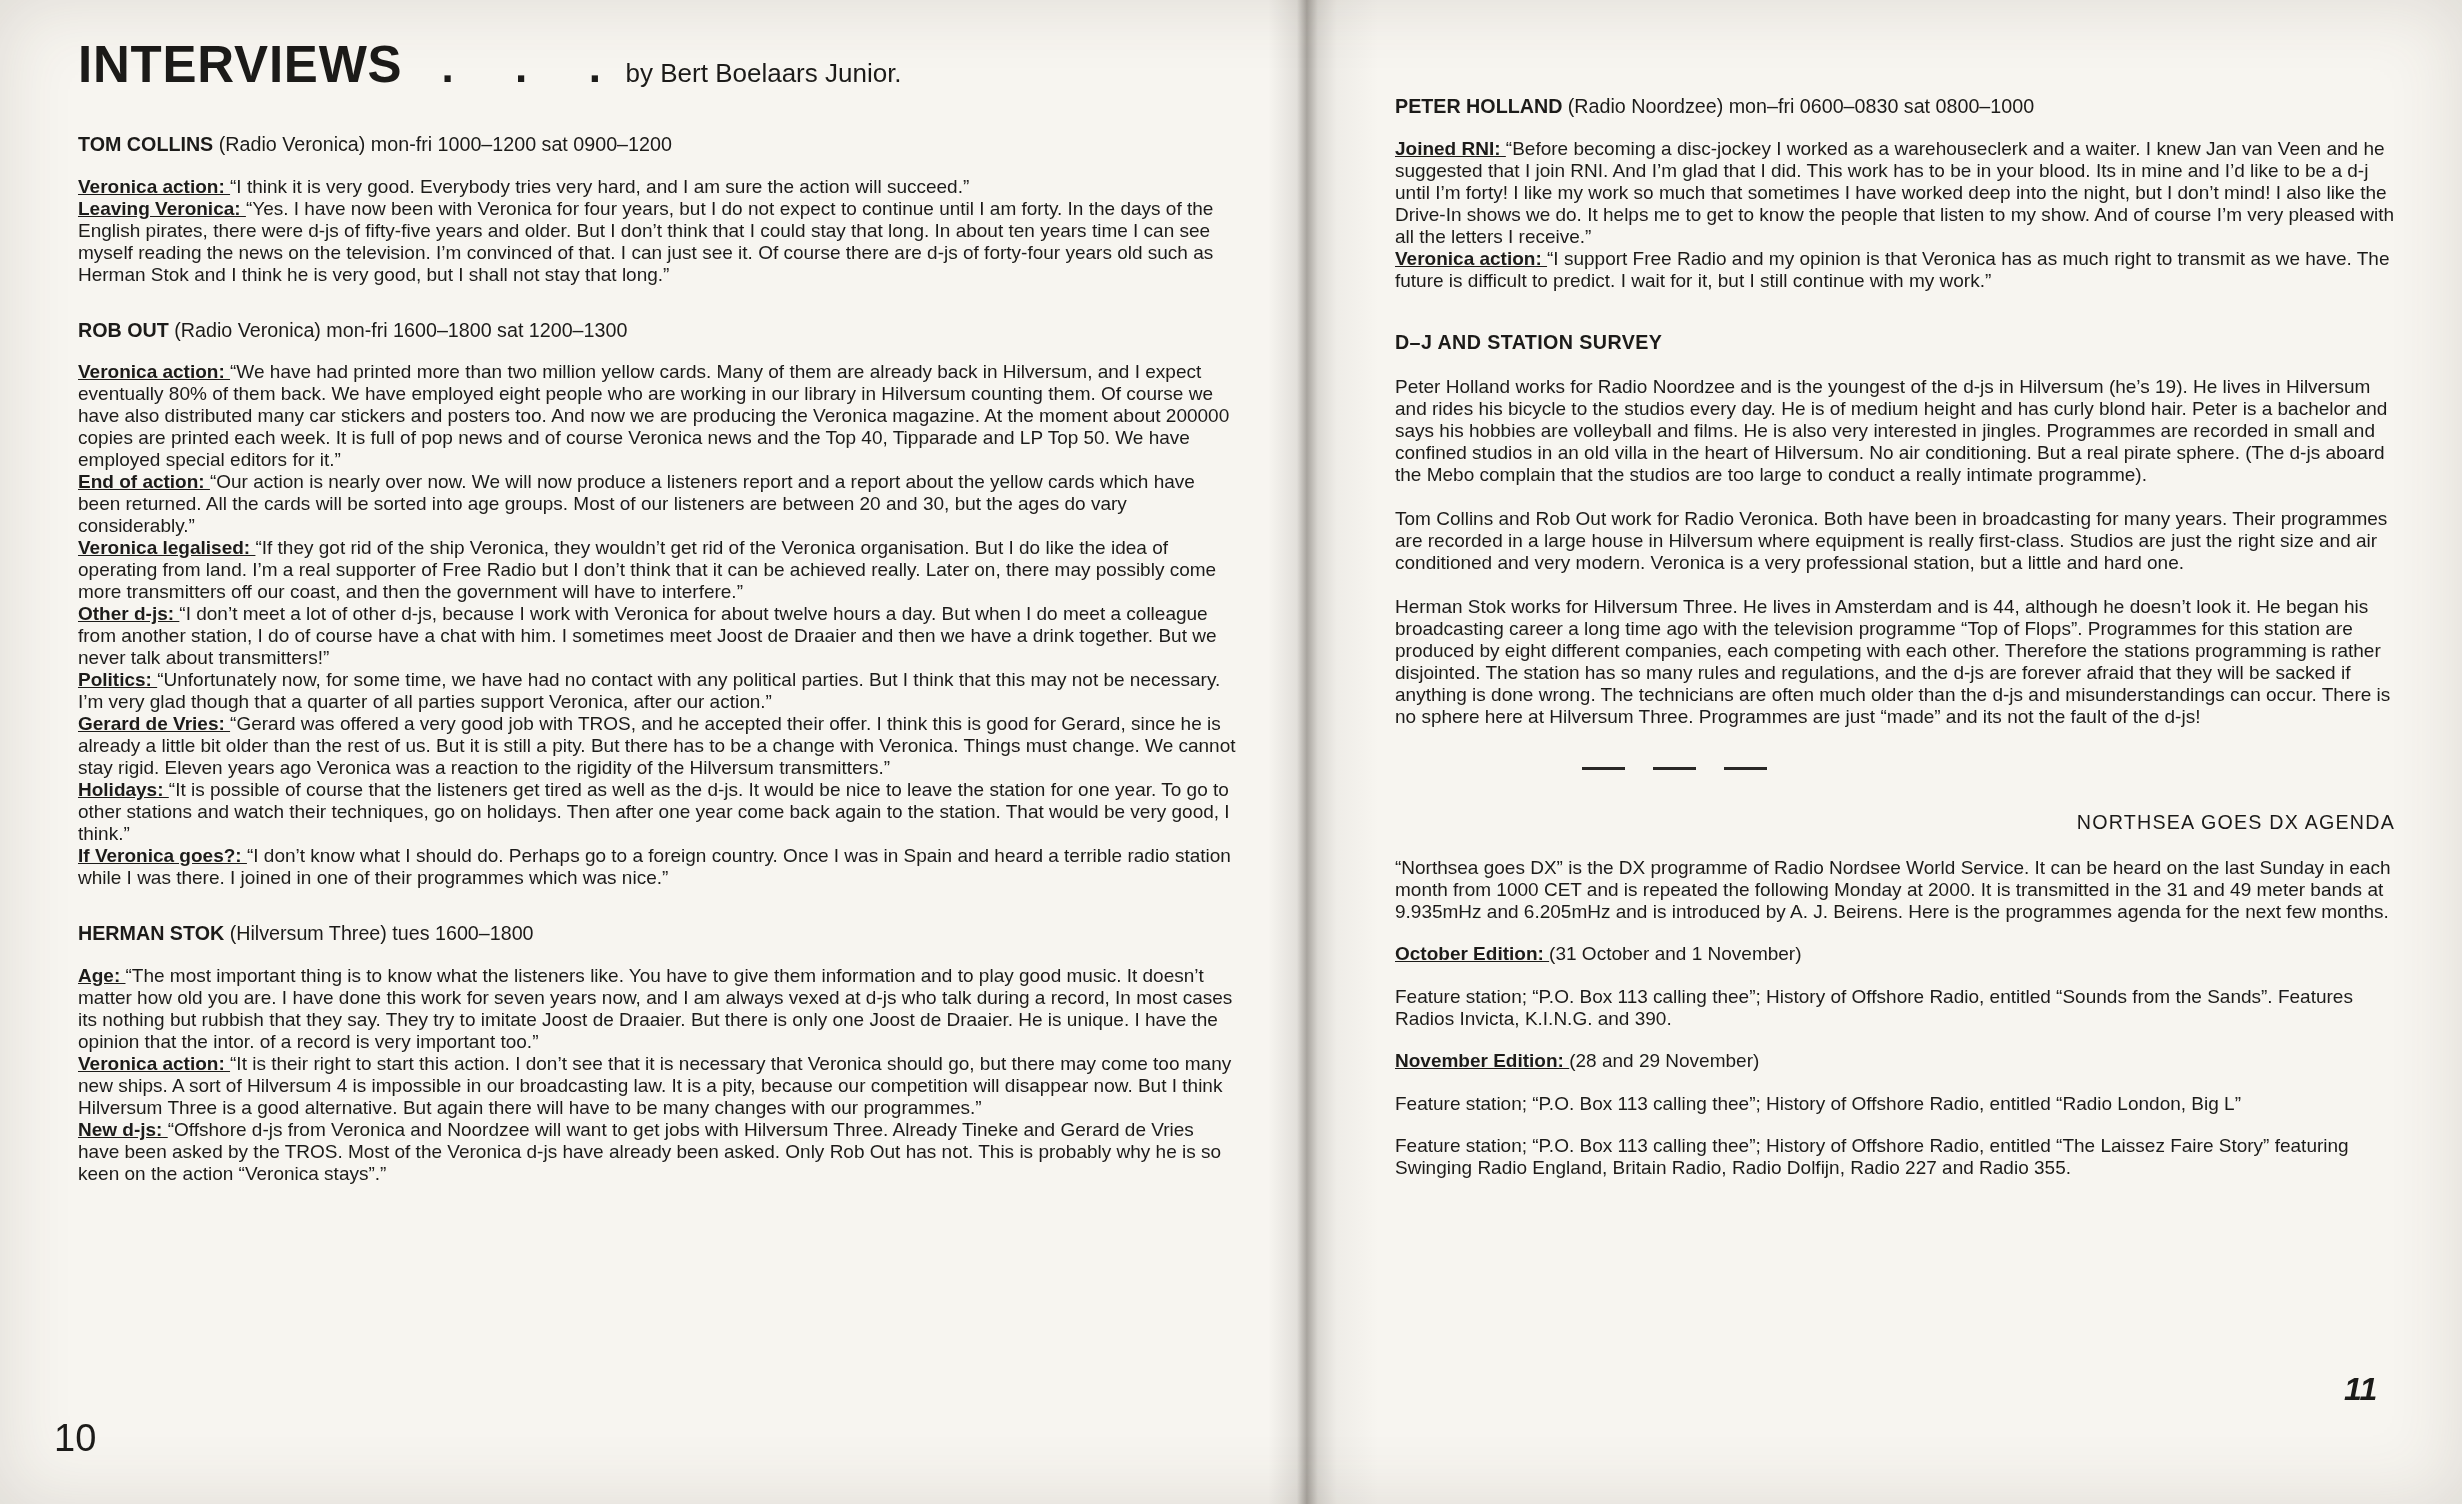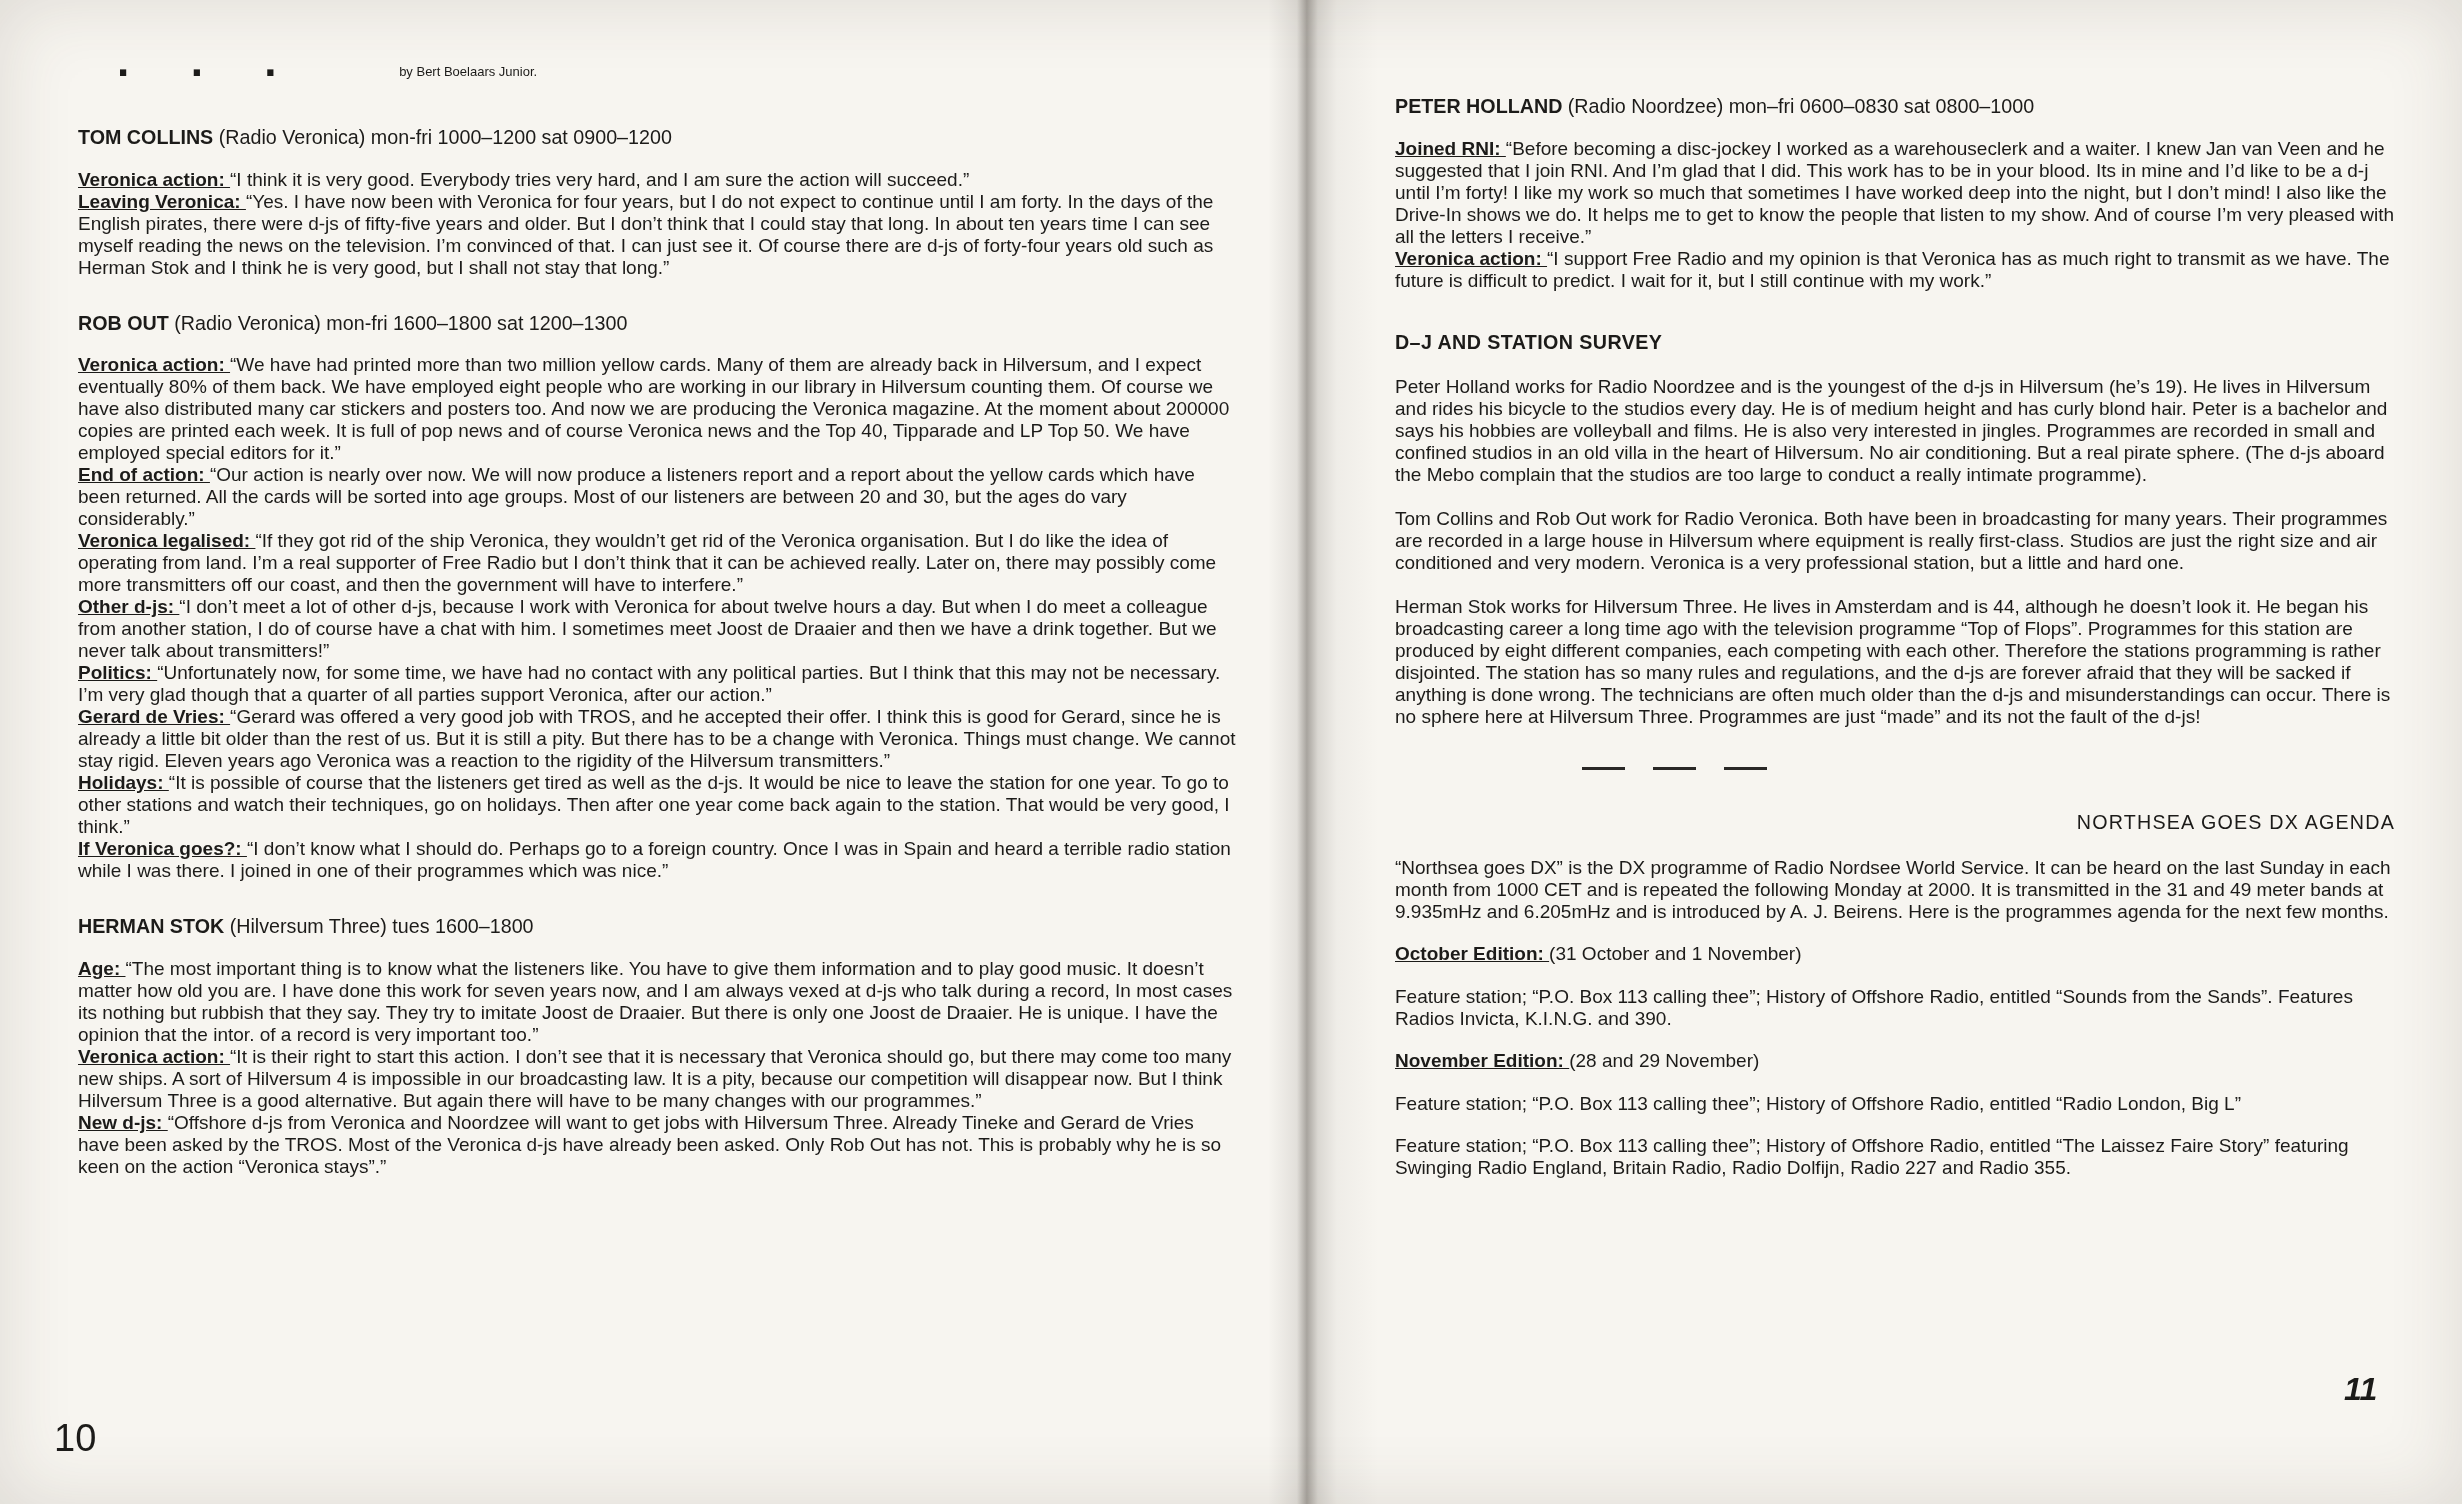--- a/index.html
+++ b/index.html
@@ -13,21 +13,21 @@
   .gutter{position:absolute;left:1268px;top:0;width:111px;height:100%;pointer-events:none;
     background:linear-gradient(90deg,rgba(40,33,26,0) 0%,rgba(40,33,26,0.10) 26%,
       rgba(40,33,26,0.38) 35%,rgba(40,33,26,0.14) 45%,rgba(40,33,26,0.04) 62%,rgba(40,33,26,0) 100%);}
 
   .content-left{position:absolute;left:78px;top:39px;width:1161px;}
   .content-right{position:absolute;left:1395px;top:95px;width:1000px;}
 
   .title-row{display:flex;align-items:baseline;margin:0 0 43px 0;}
   .title{font-size:51px;font-weight:800;letter-spacing:0.8px;line-height:1;}
   .title-dots{font-size:44px;font-weight:800;margin-left:39px;letter-spacing:24.6px;line-height:1;}
-  .byline{font-size:13px;margin-left:98px;}
+  .byline{font-size:26px;}
 
   .sec-heading{font-size:19.7px;font-weight:bold;margin:33px 0 19px 0;line-height:1.2;}
   .sec-detail{font-weight:normal;}
   .content-left .section:first-child .sec-heading,
   .content-right .section:first-child .sec-heading{margin-top:0;}
 
   .para{font-size:19px;line-height:22px;margin:0;}
   .para-label{font-weight:bold;text-decoration:underline;}
 
   .survey-heading{margin:39px 0 21.3px 0;letter-spacing:0.4px;}
@@ -40,20 +40,21 @@
   .agenda-entry{margin-top:20.5px;}
 
   .page-num-left{position:absolute;left:54px;top:1417px;font-size:38px;font-weight:normal;}
   .page-num-right{position:absolute;left:2344px;top:1371px;font-size:32px;font-weight:bold;font-style:italic;}
 </style>
 </head>
 <body>
 
 <div class="content-left">
   <div class="title-row">
+    <span class="title">INTERVIEWS</span>
     <span class="title-dots">. . .</span>
     <span class="byline">by Bert Boelaars Junior.</span>
   </div>
 
 <section class="section">
       <h2 class="sec-heading"><span class="sec-name">TOM COLLINS</span><span class="sec-detail">&nbsp;(Radio Veronica) mon-fri 1000–1200 sat 0900–1200</span></h2>
       <p class="para"><strong class="para-label">Veronica action: </strong>“I think it is very good. Everybody tries very hard, and I am sure the action will succeed.”</p>
       <p class="para"><strong class="para-label">Leaving Veronica: </strong>“Yes. I have now been with Veronica for four years, but I do not expect to continue until I am forty. In the days of the English pirates, there were d-js of fifty-five years and older. But I don’t think that I could stay that long. In about ten years time I can see myself reading the news on the television. I’m convinced of that. I can just see it. Of course there are d-js of forty-four years old such as Herman Stok and I think he is very good, but I shall not stay that long.”</p>
     </section>
     <section class="section">

